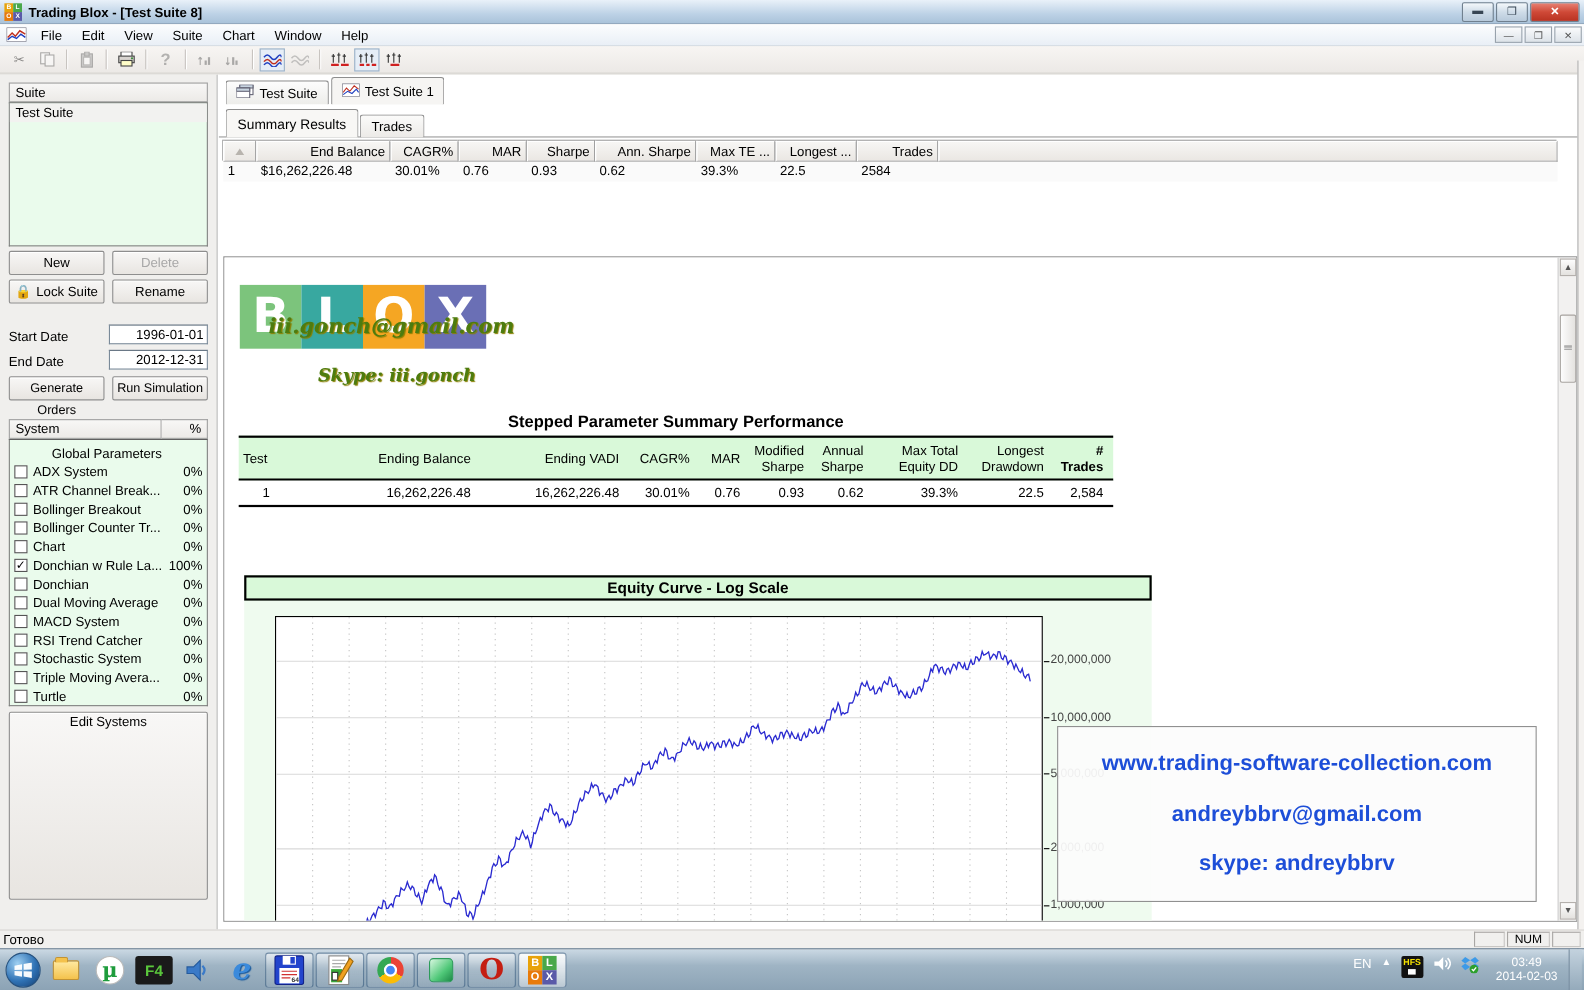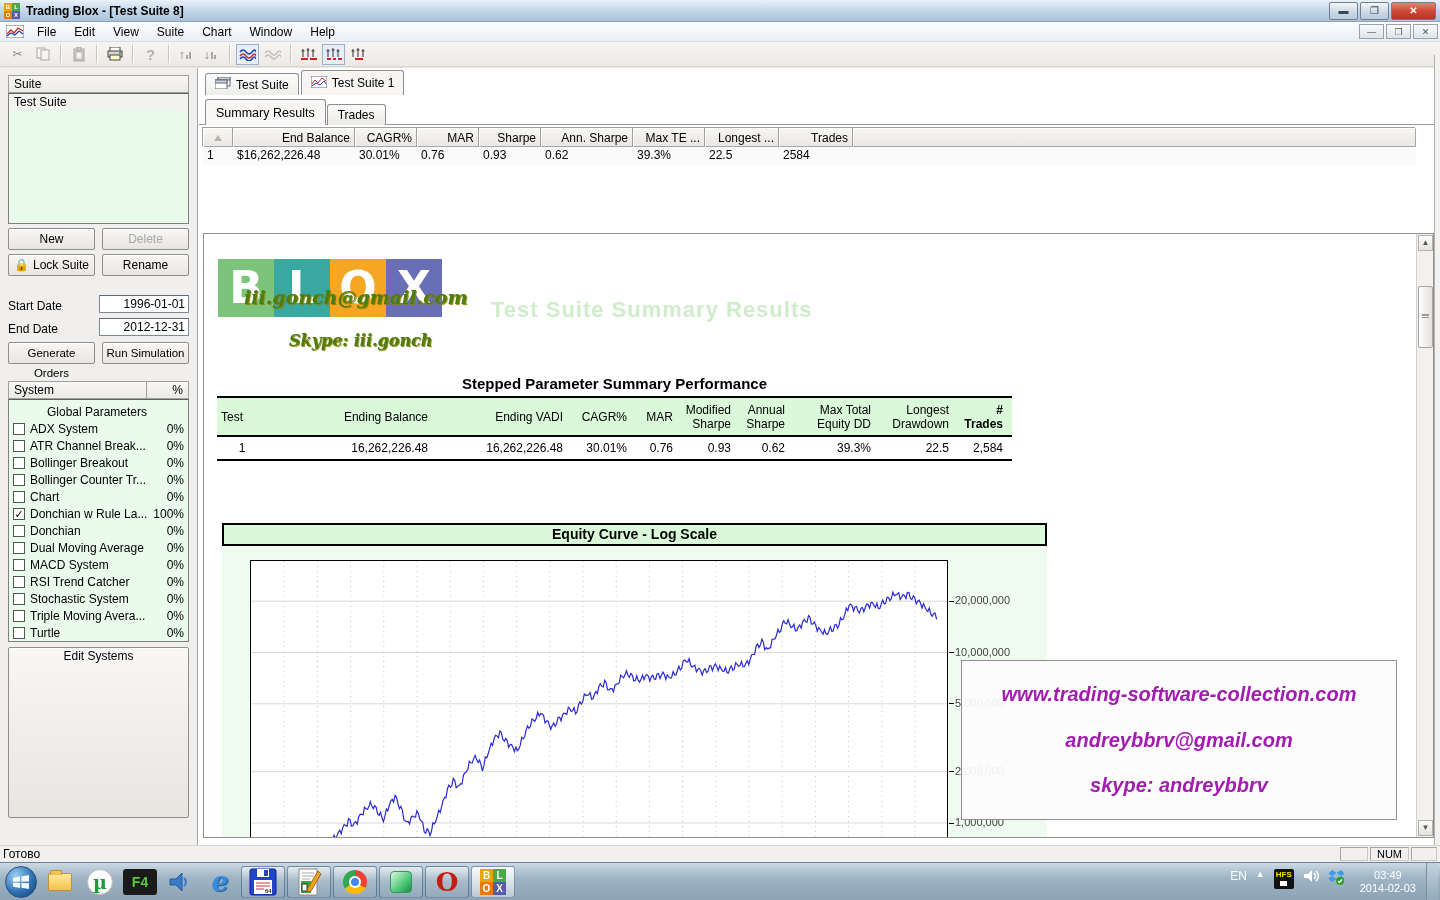--- a/index.html
+++ b/index.html
@@ -91,21 +91,21 @@
   .stable .src { padding:4px; text-align:right; color:#000; }
   .stable .src:first-child { text-align:center; }
 
   .chart-section { position:absolute; left:18px; top:289px; width:825px; height:560px; background:#effbef; }
   .chart-title { height:23px; background:#d9f9d9; border:2px solid #000; text-align:center; font-weight:bold; font-size:14px; color:#000; line-height:19px; }
   .plot { position:absolute; left:28px; top:37px; width:698px; height:500px; background:#fff; border:1px solid #000; }
   .ytick { position:absolute; left:733px; width:80px; font-size:11px; color:#444; }
   .ytickmark { position:absolute; left:727px; width:5px; height:1px; background:#000; }
 
   .wmbox { position:absolute; left:757px; top:426px; width:436px; height:160px; background:rgba(252,252,252,.93); border:1px solid #909090; display:flex; flex-direction:column; justify-content:space-evenly; text-align:center; }
-  .wmbox div { font-size:20px; font-weight:bold; font-style:italic; color:#a21caf; }
+  .wmbox div { font-size:20px; font-weight:bold; color:#1d4ed8; }
 
   
   .vscroll { position:absolute; top:0; right:0; bottom:0; width:17px; background:#f2f1f0; border-left:1px solid #d0d0d0; }
   .varrow { position:absolute; left:1px; width:15px; height:16px; background:linear-gradient(#fdfdfd,#e4e2df); border:1px solid #b4b0ac; font-size:8px; color:#555; text-align:center; line-height:14px; }
   .vthumb { position:absolute; left:1px; top:52px; width:15px; height:62px; background:linear-gradient(90deg,#fdfdfd,#e4e2df); border:1px solid #a8a4a0; border-radius:2px; }
   .vthumb:after { content:""; position:absolute; left:3px; right:3px; top:27px; border-top:1px solid #999; border-bottom:3px double #999; }
 
   
   .edge-strip { position:absolute; top:55px; right:0; width:6px; bottom:0; background:#f4f2f0; border-left:1px solid #b0b0b0; }
 
@@ -425,21 +425,20 @@
           <div class="blocks" id="logo-blocks">
               <div style="background: rgb(124, 196, 124);">B</div>
               <div style="background: rgb(56, 168, 160);">L</div>
               <div style="background: rgb(245, 166, 35);">O</div>
               <div style="background: rgb(106, 111, 181);">X</div>
             </div>
         </div>
         <div class="wm-yellow" style="left:40px;top:52px;font-size:19px">iii.gonch@gmail.com</div>
         <div class="wm-yellow" style="left:85px;top:97px;font-size:16px">Skype: iii.gonch</div>
 
-        <div class="report-title">Test Suite Summary Results</div>
 
         <div class="stepped-title">Stepped Parameter Summary Performance</div>
         <div class="stable">
           <div class="shead" id="stable-head">
               <div class="shc" style="width: 50px;">Test</div>
               <div class="shc" style="width: 165px;">Ending Balance</div>
               <div class="shc" style="width: 135px;">Ending VADI</div>
               <div class="shc" style="width: 64px;">CAGR%</div>
               <div class="shc" style="width: 46px;">MAR</div>
               <div class="shc" style="width: 58px;">Modified

